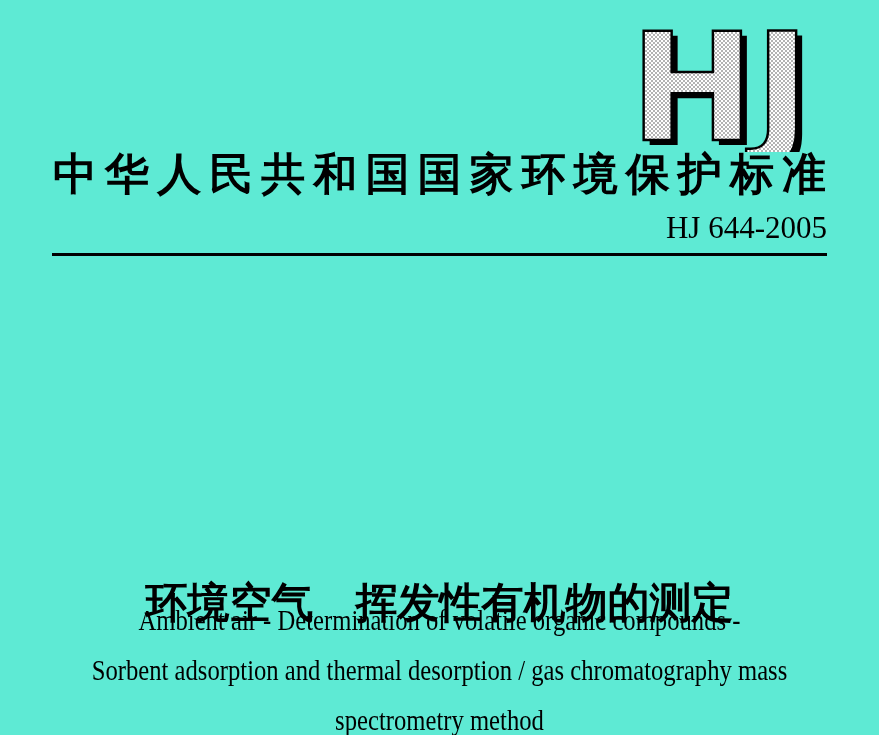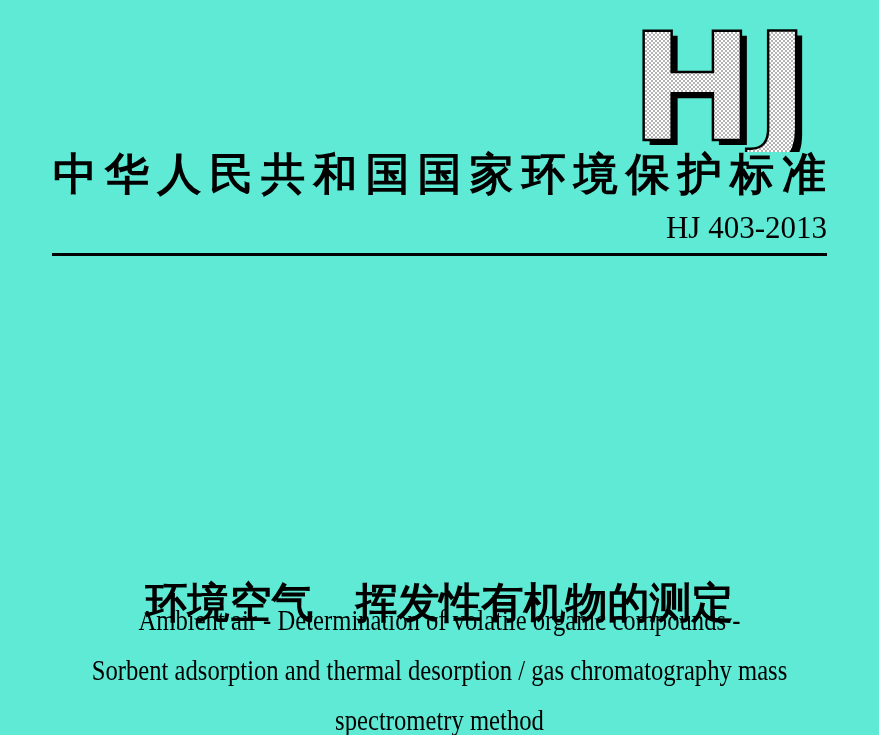--- a/index.html
+++ b/index.html
@@ -118,21 +118,21 @@
           <circle cx="3" cy="3" r="1" fill="#9a9a9a"></circle>
         </pattern>
       </defs>
       <text x="9" y="117" textLength="180" lengthAdjust="spacingAndGlyphs" class="logo-back">HJ</text>
       <text x="3" y="112" textLength="180" lengthAdjust="spacingAndGlyphs" class="logo-front">HJ</text>
     </svg>
   </div>
 
   <div class="masthead-title">中华人民共和国国家环境保护标准</div>
 
-  <div class="standard-code">HJ 403-2013</div>
+  <div class="standard-code">HJ 644-2005</div>
 
   <div class="masthead-rule"></div>
 
   <div class="title-zh">
     <div>环境空气　挥发性有机物的测定</div>
     
   </div>
 
   <div class="title-en">
     <div>Ambient air - Determination of volatile organic compounds -</div>

